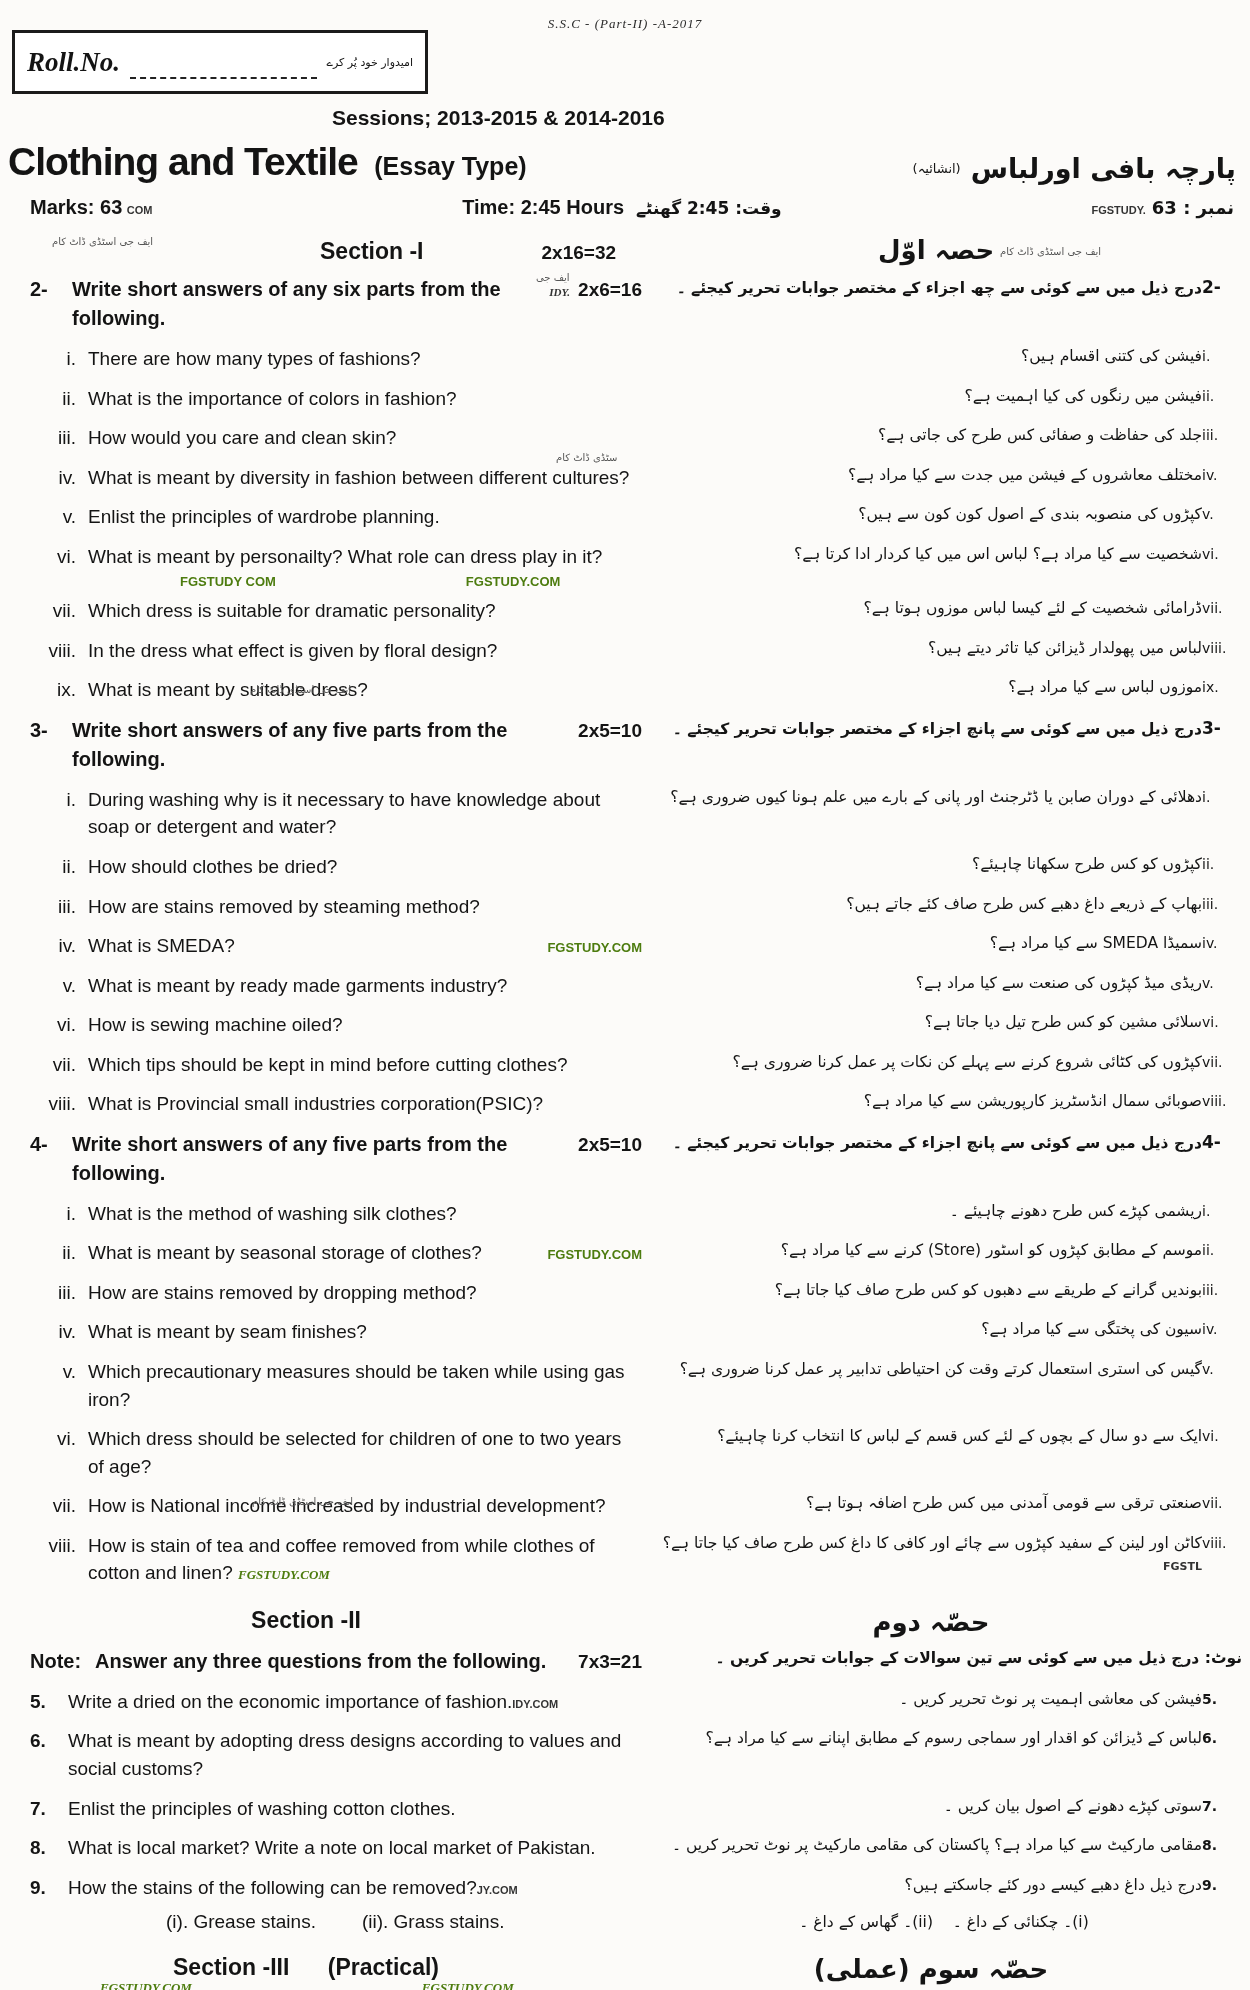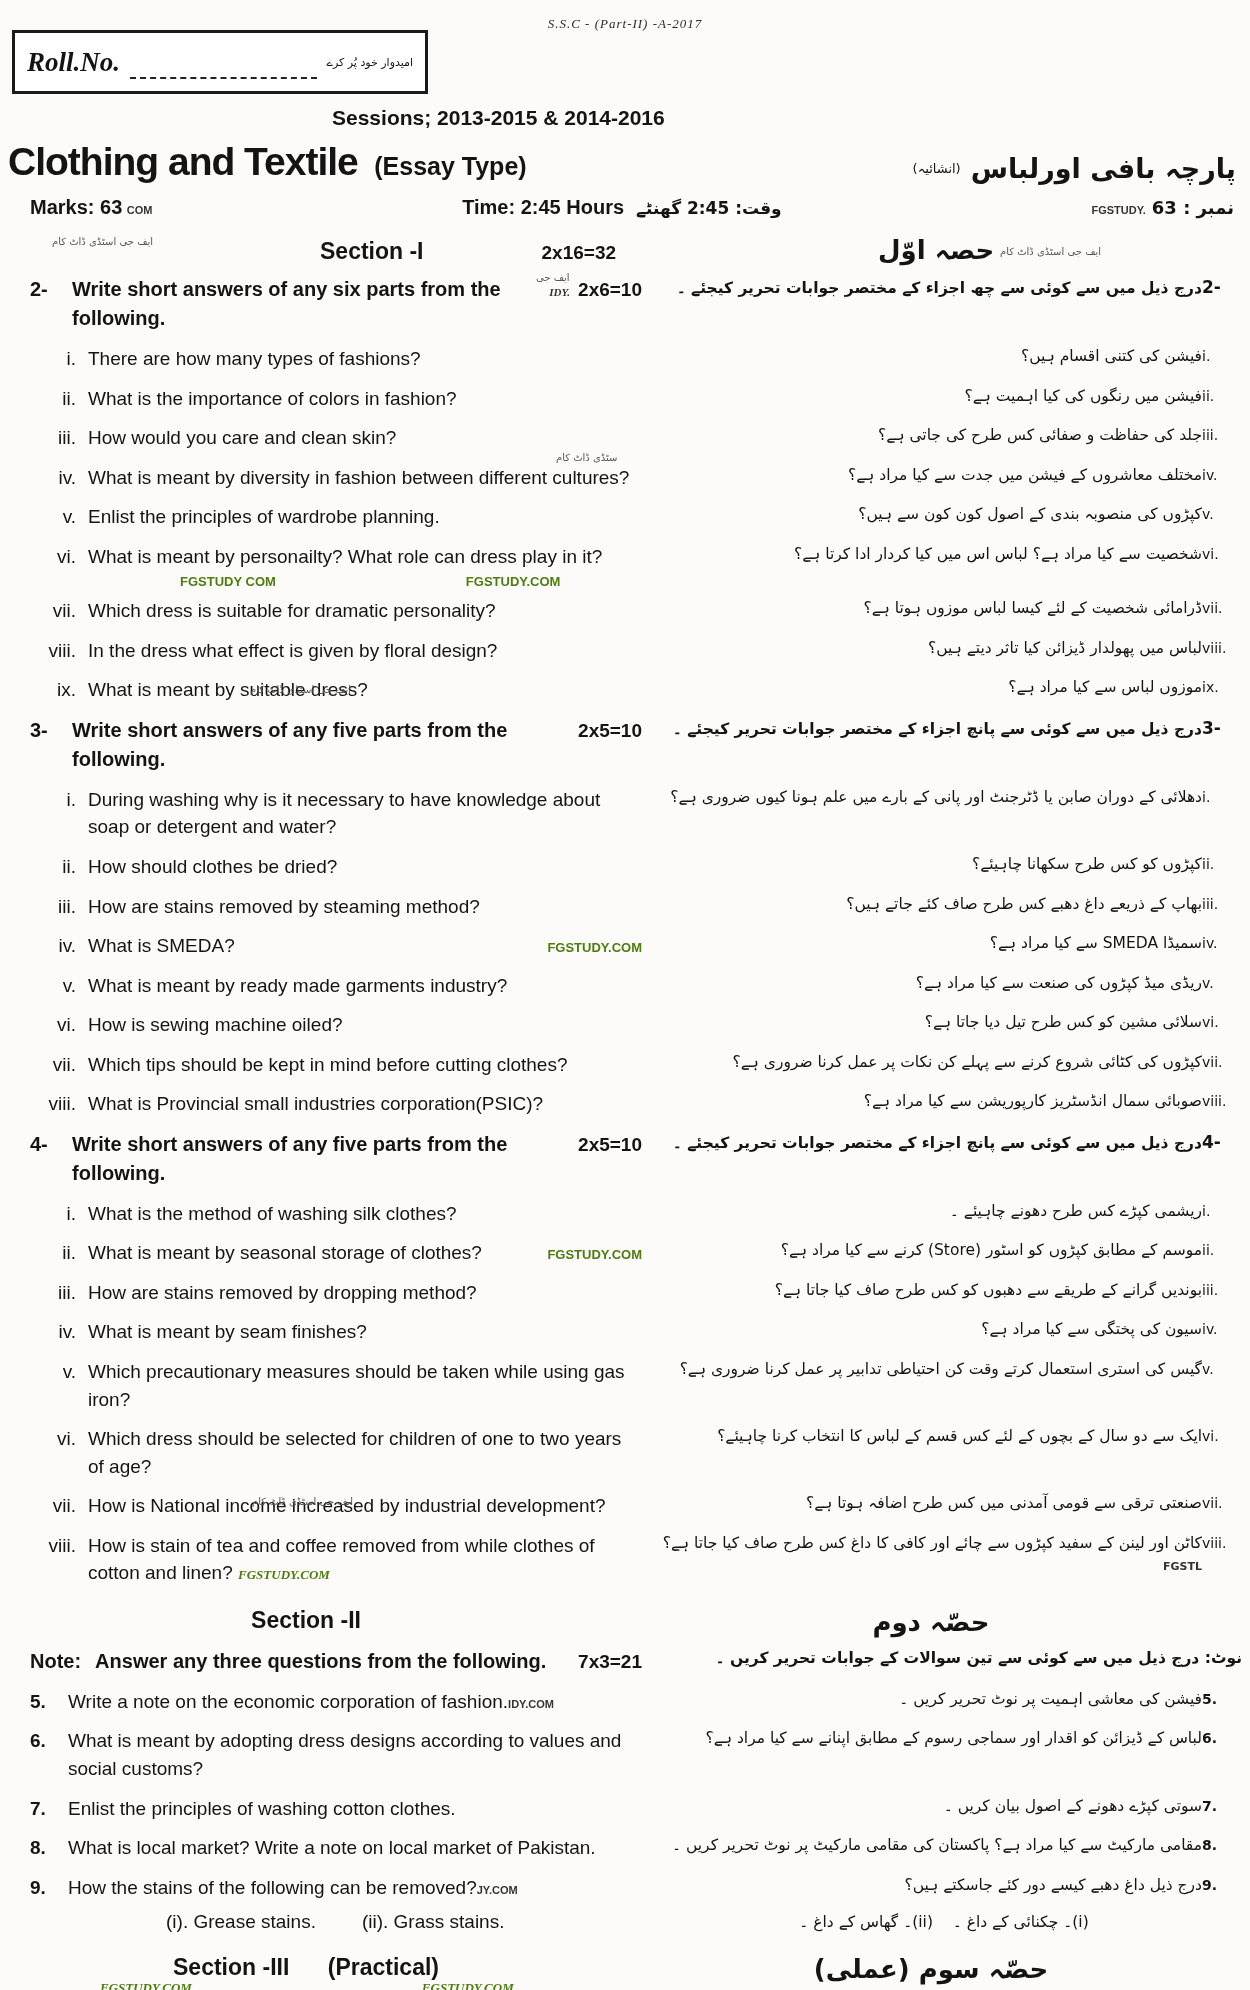--- a/index.html
+++ b/index.html
@@ -103,21 +103,21 @@
     <span class="sec-head" style="margin-left:300px;">Section -I</span>
     <span class="sec-total" style="margin-left:118px;">2x16=32</span>
     <span class="sec-head-ur" style="margin-left:262px;">حصہ اوّل</span>
   </div>
 
   <div class="qrow qhead" style="margin-top:10px;">
     <div class="col-en">
       <span class="no-h">2-</span>
       <span class="txt">Write short answers of any six parts from the following.</span>
       <span class="wm-sm wm-it">IDY.</span>
-      <span class="marks">2x6=10</span>
+      <span class="marks">2x6=16</span>
     </div>
     <div class="col-ur">
       <span class="no-ur" dir="ltr" style="font-weight:bold;font-size:17px;">2-</span>
       <span class="txt">درج ذیل میں سے کوئی سے چھ اجزاء کے مختصر جوابات تحریر کیجئے ۔</span>
     </div>
   </div>
 
   <div class="qrow">
     <div class="col-en">
         <span class="no">i.</span>
@@ -413,21 +413,21 @@
       <span class="marks">7x3=21</span>
     </div>
     <div class="col-ur">
       <span class="txt">نوٹ: درج ذیل میں سے کوئی سے تین سوالات کے جوابات تحریر کریں ۔</span>
     </div>
   </div>
 
   <div class="qrow">
     <div class="col-en">
         <span class="no-h" style="width:30px;font-weight:bold;">5.</span>
-        <span class="txt"><span>Write a note on the economic corporation of fashion.</span><span class="wm-sm">IDY.COM</span></span>
+        <span class="txt"><span>Write a dried on the economic importance of fashion.</span><span class="wm-sm">IDY.COM</span></span>
       </div>
     <div class="col-ur">
         <span class="no-ur" dir="ltr" style="font-weight:bold;">5.</span>
         <span class="txt">فیشن کی معاشی اہمیت پر نوٹ تحریر کریں ۔</span>
       </div>
   </div>
   <div class="qrow">
     <div class="col-en">
         <span class="no-h" style="width:30px;font-weight:bold;">6.</span>
         <span class="txt">What is meant by adopting dress designs according to values and social customs?</span>

